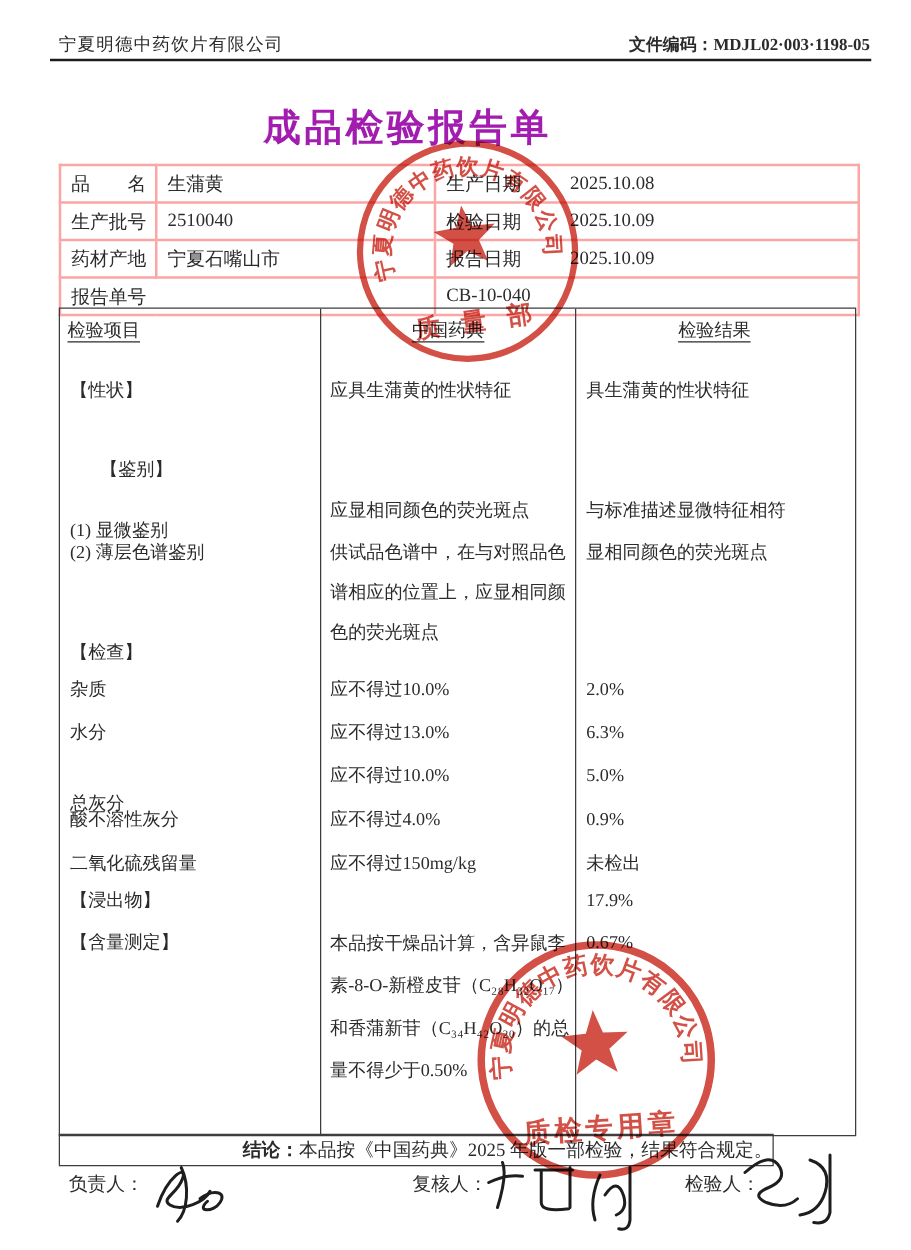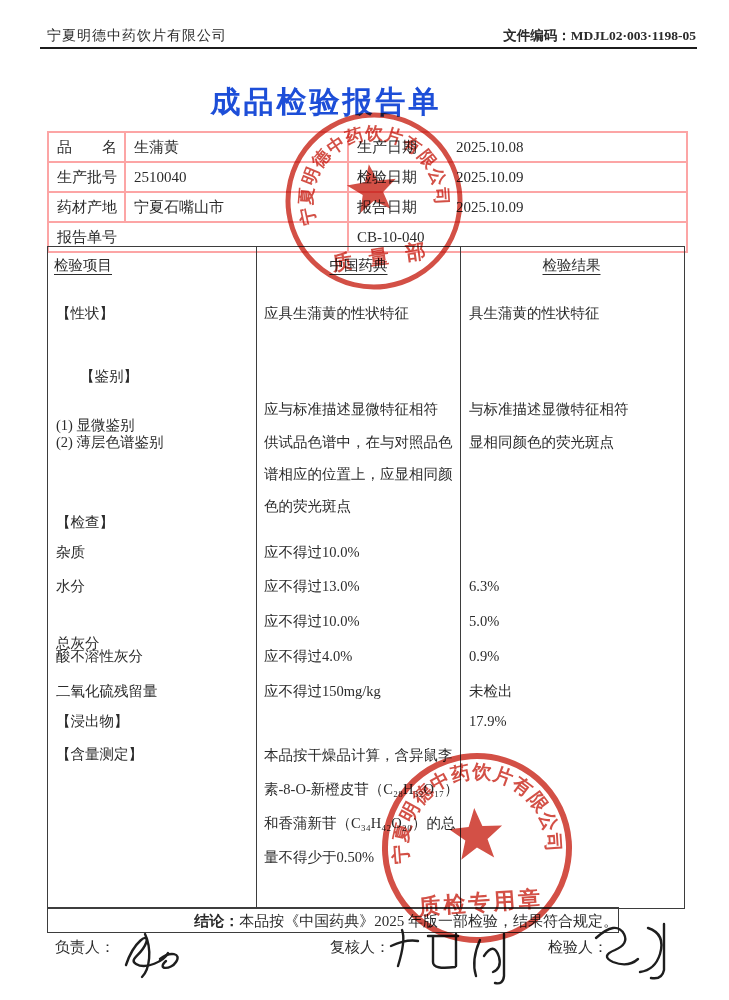--- a/index.html
+++ b/index.html
@@ -6,21 +6,21 @@
   #page{
     position:relative;width:729px;height:1000px;background:#ffffff;
     font-family:"Liberation Serif","DejaVu Serif",serif;color:#2b2b2b;overflow:hidden;
   }
   .abs{position:absolute;}
   
   #company{left:47px;top:27px;font-size:14px;letter-spacing:1px;}
   #doccode{right:33px;top:27px;font-size:13.5px;font-weight:bold;}
   #headrule{left:40px;top:47px;width:657px;height:2px;background:#1c1c1c;}
   
-  #title{left:0;top:82px;width:652px;text-align:center;font-size:30px;font-weight:bold;letter-spacing:3px;color:#1d4ed8;}
+  #title{left:0;top:82px;width:652px;text-align:center;font-size:30px;font-weight:bold;letter-spacing:3px;color:#a21caf;}
   
   #infotable{left:47px;top:131px;border-collapse:collapse;}
   #infotable td{border:2px solid #fca5a5;height:28px;padding:0 0 0 8px;font-size:15px;vertical-align:middle;}
   #infotable td.nr{border-right:none;}
   #infotable td.nl{border-left:none;}
   .w1{width:67px;} .w2{width:213px;} .w3{width:91px;} .w4{width:230px;}
   
   #maintable{left:47px;top:246px;width:636px;height:661px;border:1px solid #3d3d3d;}
   .vline{position:absolute;top:0;width:1px;height:100%;background:#3d3d3d;}
   #maintable .cell{position:absolute;font-size:14.5px;line-height:19px;white-space:nowrap;}
@@ -85,47 +85,49 @@
     <div class="cell hdr" style="left:6px;top:9px;">检验项目</div>
     <div class="cell hdr" style="left:209px;top:9px;width:203px;text-align:center;">中国药典</div>
     <div class="cell hdr" style="left:413px;top:9px;width:221px;text-align:center;">检验结果</div>
 
     <div class="cell col-item" style="top:57px;">【性状】</div>
     <div class="cell col-std" style="top:57px;">应具生蒲黄的性状特征</div>
     <div class="cell col-res" style="top:57px;">具生蒲黄的性状特征</div>
 
     <div class="cell col-item" style="top:120px;margin-left:24px;">【鉴别】</div>
     <div class="cell col-item" style="top:153px;margin-top:16px;">(1) 显微鉴别</div>
-    <div class="cell col-std" style="top:153px;">应与标准描述显微特征相符</div>
+    <div class="cell col-std" style="top:153px;">应显相同颜色的荧光斑点</div>
     <div class="cell col-res" style="top:153px;">与标准描述显微特征相符</div>
     <div class="cell col-item" style="top:186px;">(2) 薄层色谱鉴别</div>
     <div class="cell col-std wrap" style="top:179px;">供试品色谱中，在与对照品色谱相应的位置上，应显相同颜色的荧光斑点</div>
     <div class="cell col-res" style="top:186px;">显相同颜色的荧光斑点</div>
 
     <div class="cell col-item" style="top:266px;">【检查】</div>
     <div class="cell col-item" style="top:296px;">杂质</div>
     <div class="cell col-std" style="top:296px;">应不得过10.0%</div>
+    <div class="cell col-res" style="top:296px;">2.0%</div>
     <div class="cell col-item" style="top:330px;">水分</div>
     <div class="cell col-std" style="top:330px;">应不得过13.0%</div>
     <div class="cell col-res" style="top:330px;">6.3%</div>
     <div class="cell col-item" style="top:365px;margin-top:22px;">总灰分</div>
     <div class="cell col-std" style="top:365px;">应不得过10.0%</div>
     <div class="cell col-res" style="top:365px;">5.0%</div>
     <div class="cell col-item" style="top:400px;">酸不溶性灰分</div>
     <div class="cell col-std" style="top:400px;">应不得过4.0%</div>
     <div class="cell col-res" style="top:400px;">0.9%</div>
     <div class="cell col-item" style="top:435px;">二氧化硫残留量</div>
     <div class="cell col-std" style="top:435px;">应不得过150mg/kg</div>
     <div class="cell col-res" style="top:435px;">未检出</div>
 
     <div class="cell col-item" style="top:465px;">【浸出物】</div>
     <div class="cell col-res" style="top:465px;">17.9%</div>
 
     <div class="cell col-item" style="top:498px;">【含量测定】</div>
     <div class="cell col-std wrap" style="top:491px;line-height:34px;">本品按干燥品计算，含异鼠李素-8-O-新橙皮苷（C₂₈H₃₂O₁₇）和香蒲新苷（C₃₄H₄₂O₂₀）的总量不得少于0.50%</div>
+    <div class="cell col-res" style="top:498px;">0.67%</div>
   </div>
 
   <div class="abs" id="conclusion">
     <span class="lbl">结论：</span><span>本品按《中国药典》2025 年版一部检验，结果符合规定。</span>
   </div>
 
   <div class="abs signer" style="left:55px;">负责人：</div>
   <div class="abs signer" style="left:330px;">复核人：</div>
   <div class="abs signer" style="left:548px;">检验人：</div>
 

